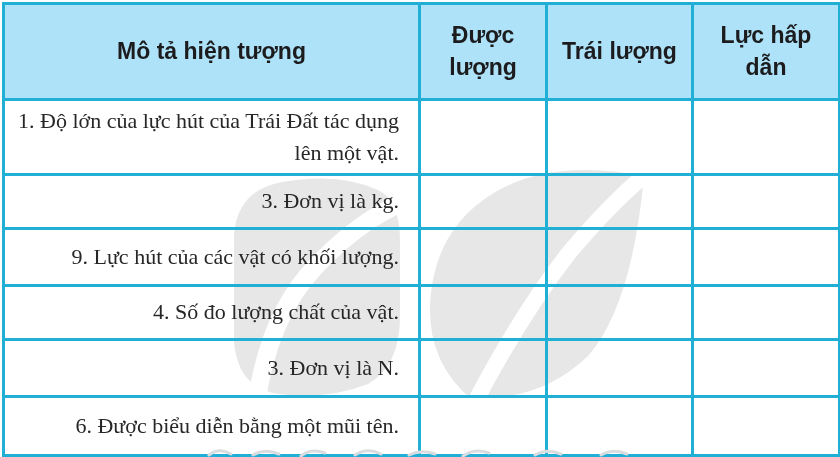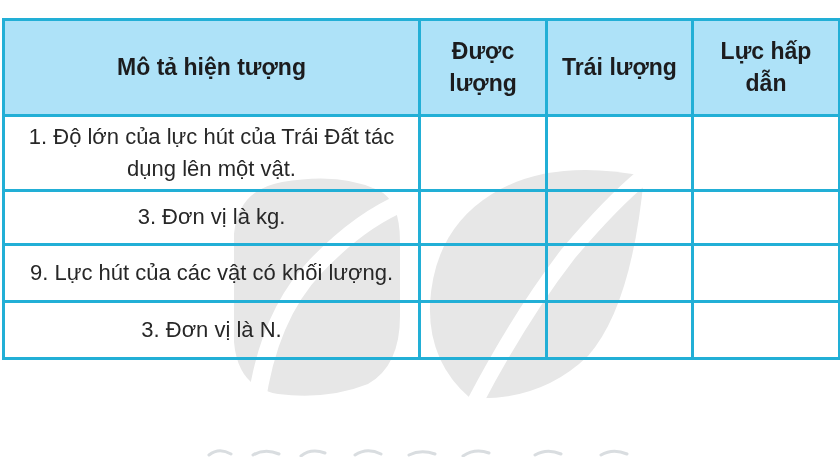--- a/index.html
+++ b/index.html
@@ -34,21 +34,20 @@
   }
   
   table.worksheet {
     position: absolute;
     left: 2px;
     top: 2px;
     width: 836px;
     border-collapse: collapse;
     table-layout: fixed;
     background: transparent;
-    margin-top: 16px;
   }
   table.worksheet th,
   table.worksheet td {
     border: 3px solid #22afd6;
     background: transparent;
     vertical-align: middle;
     overflow: hidden;
   }
   table.worksheet th {
     background: #aee2f8;
@@ -63,22 +62,23 @@
   tr.row-1 { height: 70px; }
   tr.row-2 { height: 54px; }
   tr.row-3 { height: 57px; }
   tr.row-4 { height: 54px; }
   tr.row-5 { height: 57px; }
   tr.row-6 { height: 59px; }
   td.desc {
     color: #272727;
     font-size: 22px;
     line-height: 1.45;
-    text-align: center;
-    padding: 4px 12px 4px 12px;
+    text-align: right;
+    padding: 4px 19px 4px 12px;
+    font-family: Liberation Serif, serif;
   }
   td.answer {
     background: transparent;
   }
 </style>
 </head>
 <body>
 
 <div class="stage">
 
@@ -120,22 +120,34 @@
         <td class="answer"></td>
         <td class="answer"></td>
         <td class="answer"></td>
       </tr>
       <tr class="row-3">
         <td class="desc">9. Lực hút của các vật có khối lượng.</td>
         <td class="answer"></td>
         <td class="answer"></td>
         <td class="answer"></td>
       </tr>
+      <tr class="row-4">
+        <td class="desc">4. Số đo lượng chất của vật.</td>
+        <td class="answer"></td>
+        <td class="answer"></td>
+        <td class="answer"></td>
+      </tr>
       <tr class="row-5">
         <td class="desc">3. Đơn vị là N.</td>
+        <td class="answer"></td>
+        <td class="answer"></td>
+        <td class="answer"></td>
+      </tr>
+      <tr class="row-6">
+        <td class="desc">6. Được biểu diễn bằng một mũi tên.</td>
         <td class="answer"></td>
         <td class="answer"></td>
         <td class="answer"></td>
       </tr>
     </tbody>
   </table>
 
   <svg class="bottom-marks" viewBox="0 0 450 11" aria-hidden="true">
     <path d="M4 9 Q 14 1 26 8 M 48 9 Q 60 2 74 8 M 96 10 Q 106 2 120 7
              M 150 9 Q 162 1 176 8 M 204 9 Q 216 3 230 8 M 258 10 Q 270 2 284 7

